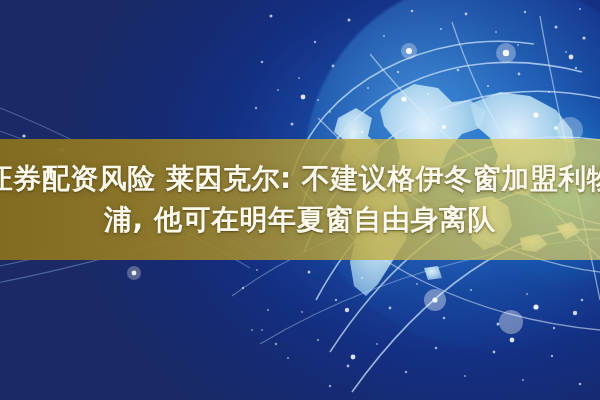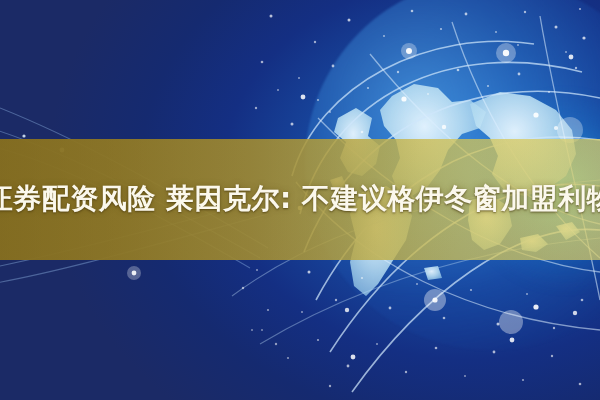--- a/index.html
+++ b/index.html
@@ -291,15 +291,16 @@
       <circle cx="252" cy="330" r="1.0" opacity="0.46"></circle>
       <circle cx="276" cy="344" r="1.2" opacity="0.54"></circle>
     </g>
   </svg>
 
   <div class="band"></div>
   <div class="band-tint"></div>
 
   <div class="headline">
     <div class="headline-line">证券配资风险 莱因克尔: 不建议格伊冬窗加盟利物</div>
+    <div class="headline-line">浦, 他可在明年夏窗自由身离队</div>
   </div>
 
 </div>
 
 </body></html>

